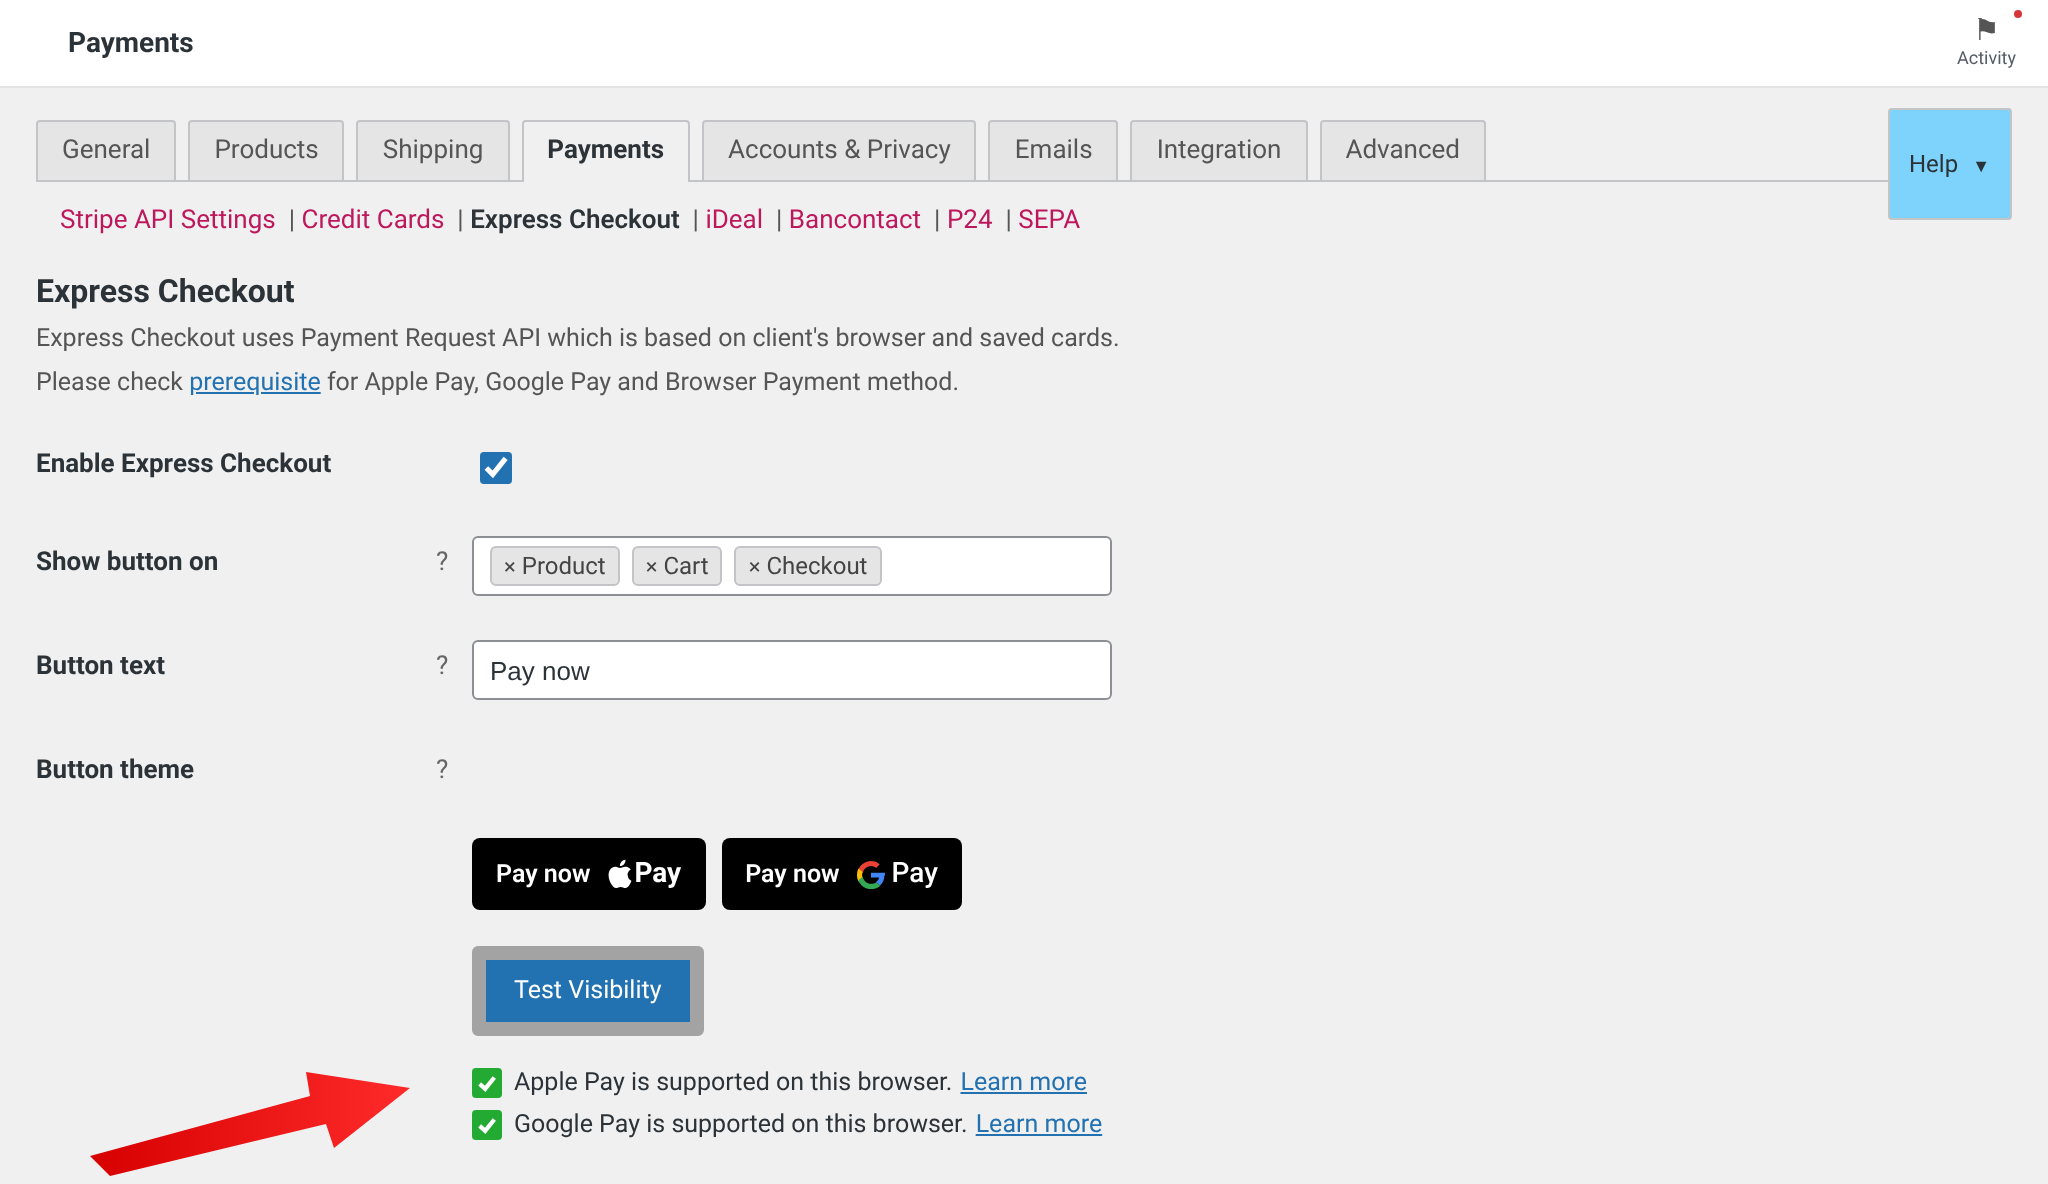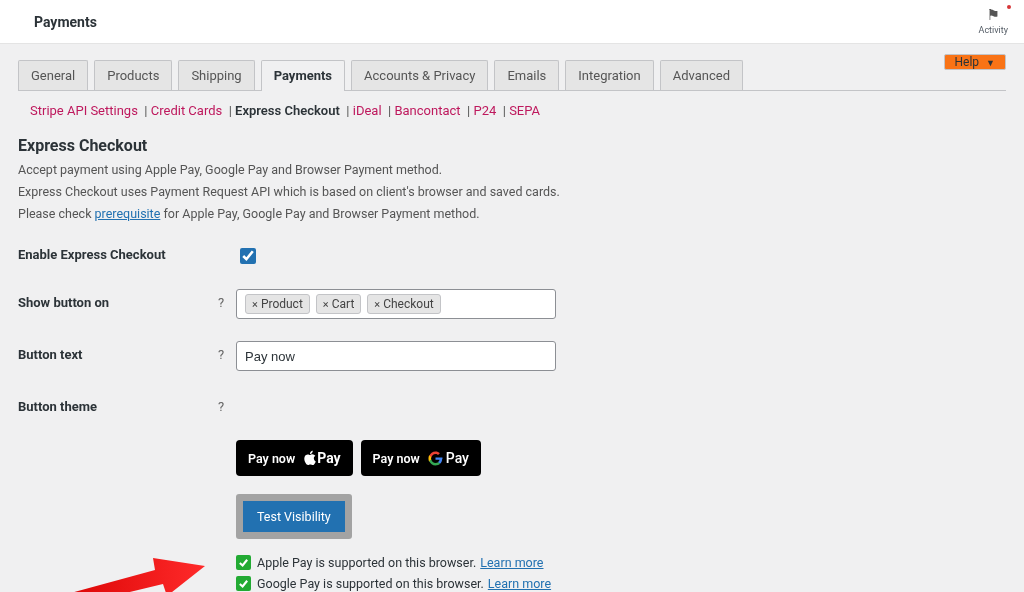--- a/index.html
+++ b/index.html
@@ -44,22 +44,22 @@
   .panel {
     background: #f0f0f1;
     min-height: 548px;
     position: relative;
     padding: 0 18px 30px 18px;
   }
   .help-tab {
     position: absolute;
     right: 18px; top: 10px;
     border: 1px solid #c3c4c7;
-    background: #f97316;
-    padding: 0 10px;
+    background: #7dd3fc;
+    padding: 20px 10px;
     font-size: 12px;
     border-radius: 2px;
     cursor: pointer;
     margin-left: 21px;
   }
   .help-tab .caret { font-size: 9px; margin-left: 4px; }
 
   
   .tabs {
     display: flex;
@@ -237,21 +237,20 @@
     &nbsp;<span class="sep">|</span>
     <a>Bancontact</a>
     &nbsp;<span class="sep">|</span>
     <a>P24</a>
     &nbsp;<span class="sep">|</span>
     <a>SEPA</a>
   </div>
 
   <div class="section">
     <h2 class="sect-title">Express Checkout</h2>
-    <p class="desc">Accept payment using Apple Pay, Google Pay and Browser Payment method.</p>
     <p class="desc">Express Checkout uses Payment Request API which is based on client's browser and saved cards.</p>
     <p class="desc">
       <span>Please check </span><a>prerequisite</a><span> for Apple Pay, Google Pay and Browser Payment method.</span>
     </p>
 
     <div class="form-table">
 
       <div class="form-row">
         <div class="label">Enable Express Checkout</div>
         <div class="help"></div>

